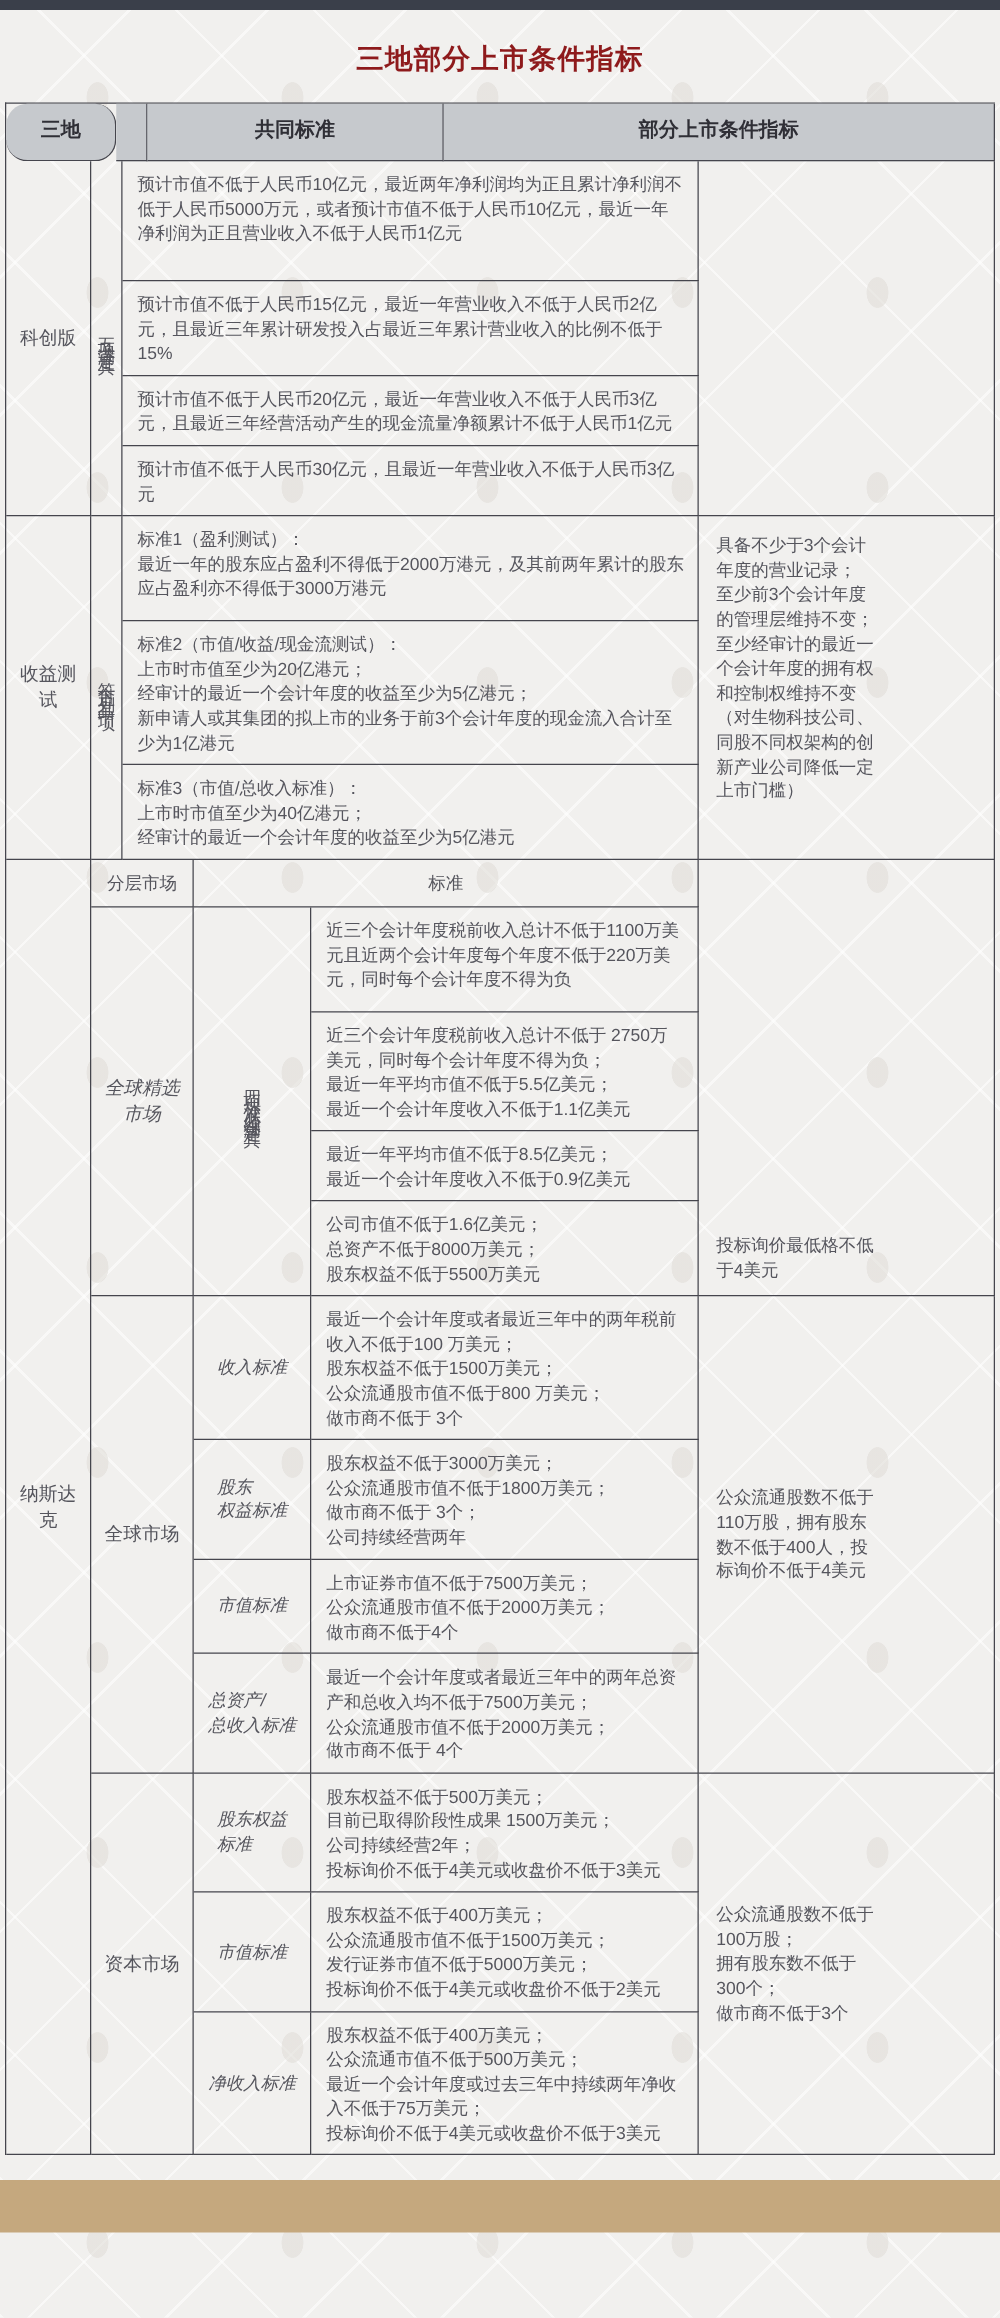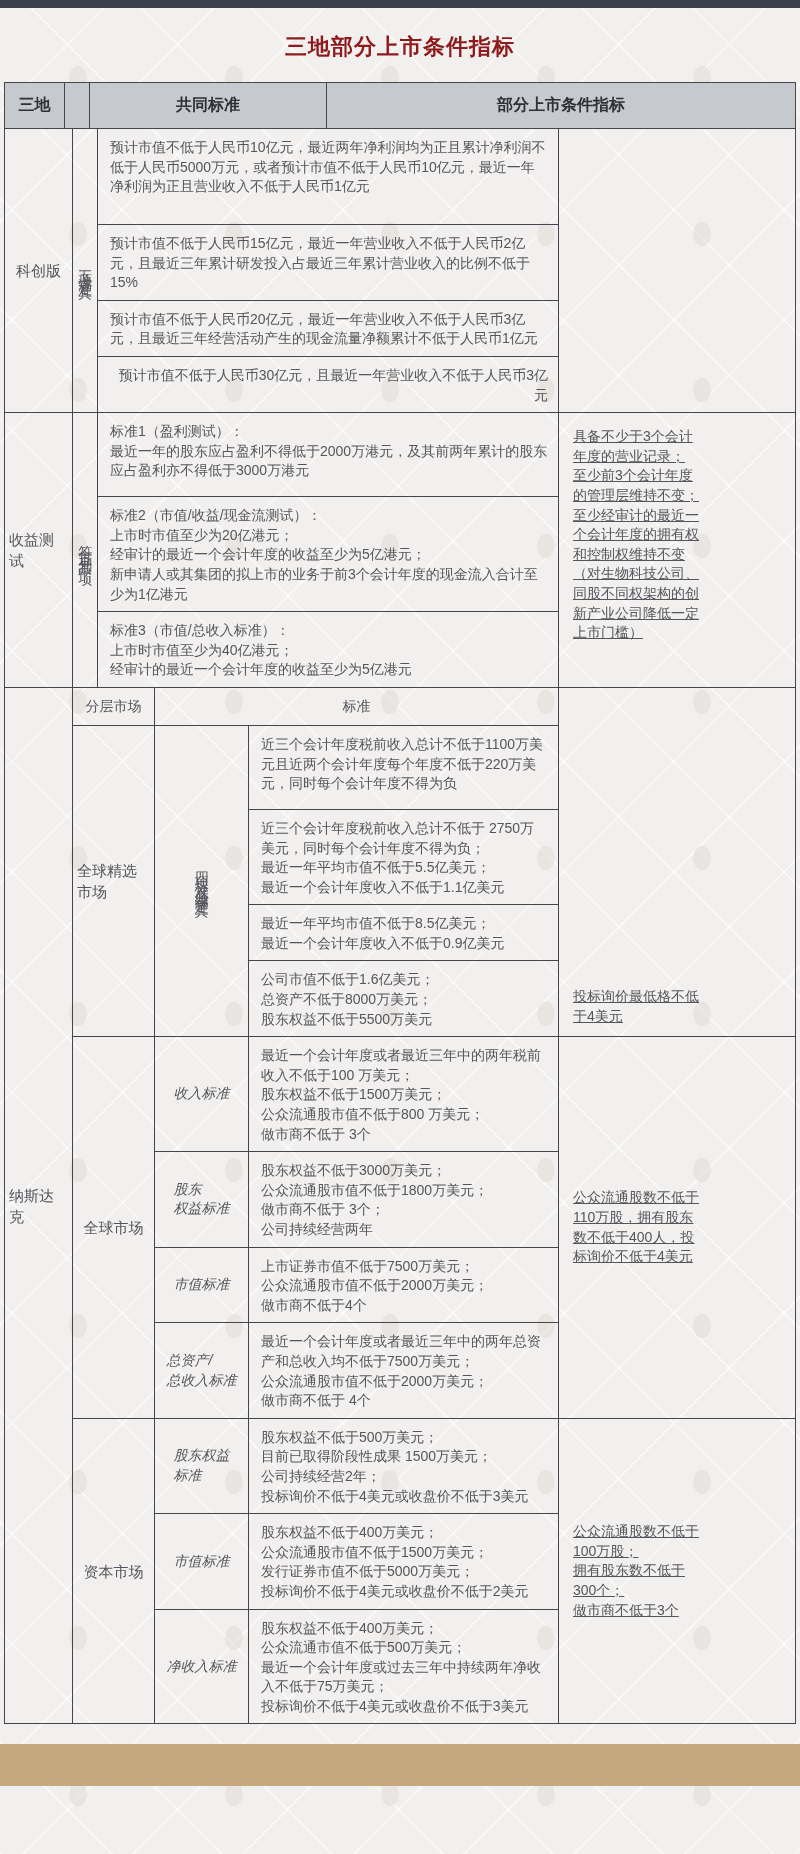--- a/index.html
+++ b/index.html
@@ -49,33 +49,33 @@
   .hdr{display:flex;}
   .hdr .cell{
     background:var(--hdrbg);
     color:var(--hdrtxt);
     font-weight:bold;
     font-size:16px;
     display:flex;align-items:center;justify-content:center;
     min-height:46px;
     text-align:center;
   }
-  .w-region{width:60px;flex:none;}
+  .w-region{width:88px;flex:none;border-radius:17px;}
   .w-strip{width:25px;flex:none;}
   .w-mid{flex:1;}
   .w-common{width:237px;flex:none;}
   
   .sec{display:grid;}
   .sec-star,.sec-hk{grid-template-columns:68px 25px 1fr 237px;}
   .sec-star{grid-template-rows:repeat(5,auto);}
   .sec-hk{grid-template-rows:repeat(3,auto);}
   .sec-nq{grid-template-columns:68px 82px 94px 1fr 237px;grid-template-rows:repeat(12,auto);}
   .labelcell{
     display:flex;align-items:center;justify-content:center;
-    text-align:left;
+    text-align:center;
     font-size:15px;
     padding:6px 4px;
   }
   .stripcell{
     display:flex;align-items:center;justify-content:center;
     padding:8px 2px;
   }
   .vtext{
     writing-mode:vertical-rl;
     text-orientation:upright;
@@ -89,28 +89,28 @@
     display:flex;align-items:center;justify-content:center;
     text-align:left;
     padding:6px 5px;
     font-style:italic;
   }
   .commoncell{
     display:flex;align-items:center;
     padding:10px 10px 10px 14px;
   }
   .commoncell.topalign{align-items:flex-start;padding-top:14px;}
-  .commoncell .ctxt{max-width:128px;white-space:pre-line;text-decoration:underline;}
+  .commoncell .ctxt{max-width:128px;white-space:pre-line;}
   .subhdr{
     display:flex;align-items:center;justify-content:center;
     min-height:38px;text-align:center;
   }
   .mh96{min-height:96px;}
   .mh84{min-height:84px;}
-  .mh38{min-height:38px;text-align:right;}
+  .mh38{min-height:38px;}
   
   .sourcebar{
     margin-top:20px;
     height:42px;
     background:var(--tan);
     display:flex;align-items:center;
     padding-left:26px;
     color:#ffffff;
     font-weight:bold;
     font-size:15px;
@@ -171,21 +171,21 @@
 
   <div class="sec sec-nq">
     <div class="cell labelcell" style="grid-column:1;grid-row:1/span 12;">纳斯达克</div>
 
     <div class="cell subhdr" style="grid-column:2;grid-row:1;">分层市场</div>
     <div class="cell subhdr" style="grid-column:3/span 2;grid-row:1;">标准</div>
     <div class="cell commoncell" style="grid-column:5;grid-row:1/span 5;align-items:flex-end;">
       <span class="ctxt">投标询价最低格不低于4美元</span>
     </div>
 
-    <div class="cell labelcell" style="grid-column:2;grid-row:2/span 4;">全球精选市场</div>
+    <div class="cell labelcell" style="grid-column:2;grid-row:2/span 4;font-style:italic;">全球精选市场</div>
     <div class="cell stripcell" style="grid-column:3;grid-row:2/span 4;">
       <span class="vtext">四项标准必须满足其一</span>
     </div>
     <div class="cell content mh84">近三个会计年度税前收入总计不低于1100万美元且近两个会计年度每个年度不低于220万美元，同时每个会计年度不得为负</div>
     <div class="cell content">近三个会计年度税前收入总计不低于 2750万美元，同时每个会计年度不得为负；
 最近一年平均市值不低于5.5亿美元；
 最近一个会计年度收入不低于1.1亿美元</div>
     <div class="cell content">最近一年平均市值不低于8.5亿美元；
 最近一个会计年度收入不低于0.9亿美元</div>
     <div class="cell content">公司市值不低于1.6亿美元；

